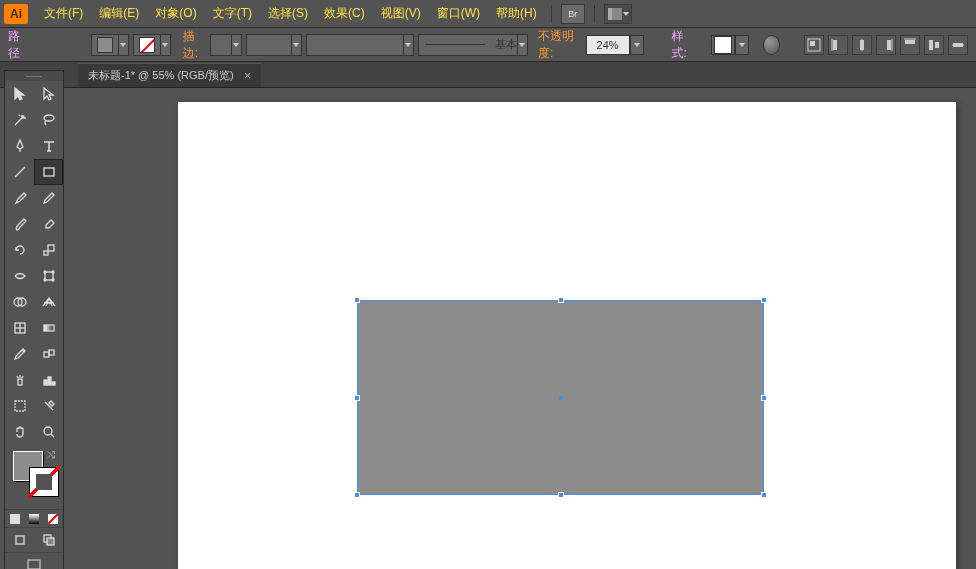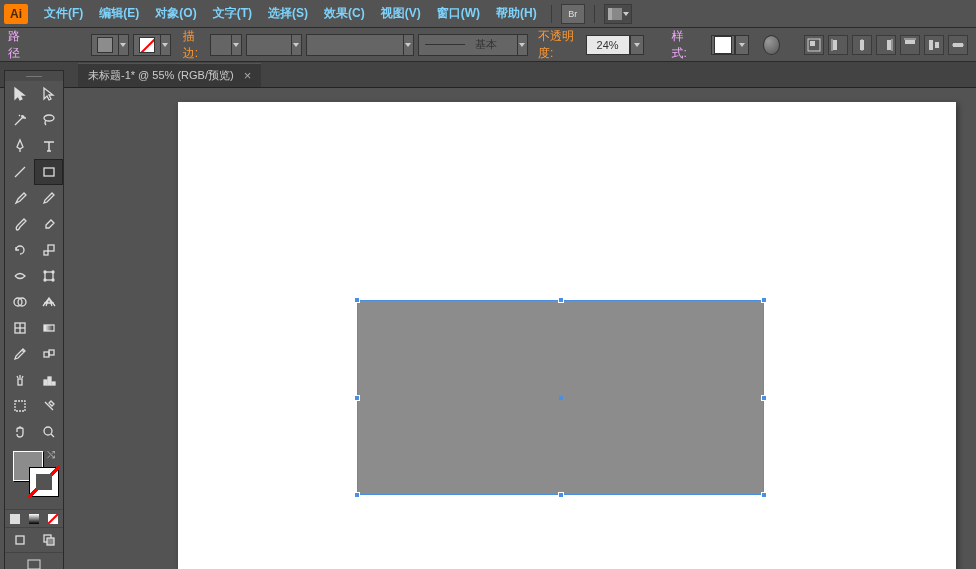--- a/index.html
+++ b/index.html
@@ -1,42 +1,42 @@
 <!DOCTYPE html>
 <html><head>
 <meta charset="utf-8">
 <style>
 * { margin: 0; padding: 0; box-sizing: border-box; font-family: "Microsoft YaHei", Arial, sans-serif; }
 body { background: #535353; width: 976px; height: 569px; overflow: hidden; font-size: 12px; color: #e0e0e0; }
 
 
 .menubar { height: 28px; background: #535353; display: flex; align-items: center; padding: 0 4px; border-bottom: 1px solid #2a2a2a; }
 .app-icon { width: 24px; height: 20px; background: #ff7f00; color: #4b2800; font-weight: bold; font-size: 12px; display: flex; align-items: center; justify-content: center; border-radius: 2px; margin-right: 8px; }
-.menu-item { padding: 0 8px; font-size: 12px; color: #7dd3fc; cursor: default; font-weight: bold; }
+.menu-item { padding: 0 8px; font-size: 12px; color: #fde047; cursor: default; }
 .menu-divider { width: 1px; height: 18px; background: #3a3a3a; margin: 0 6px; }
 .menu-btn { width: 24px; height: 20px; background: #6a6a6a; margin: 0 3px; border: 1px solid #3a3a3a; display: flex; align-items: center; justify-content: center; font-size: 9px; }
 .layout-btn { width: 28px; height: 20px; background: #4a4a4a; margin: 0 3px; border: 1px solid #3a3a3a; position: relative; }
 .layout-btn::before { content: ""; position: absolute; left: 3px; top: 3px; width: 6px; height: 12px; background: #aaa; }
 .layout-btn::after { content: ""; position: absolute; right: 9px; top: 3px; width: 10px; height: 12px; background: #888; }
 .layout-arrow { position: absolute; right: 2px; top: 7px; border-left: 3px solid transparent; border-right: 3px solid transparent; border-top: 4px solid #ccc; }
 
 
 .controlbar { height: 34px; background: #535353; display: flex; align-items: center; padding: 0 8px; border-bottom: 1px solid #2a2a2a; gap: 4px; }
 .ctrl-label { font-size: 12px; color: #f0abfc; margin-right: 12px; }
 .ctrl-orange { color: #ff9933; font-size: 12px; }
 .swatch { width: 28px; height: 22px; background: #656565; border: 1px solid #333; position: relative; display: flex; align-items: center; justify-content: center; }
 .swatch-inner { width: 16px; height: 16px; background: #8c8c8c; border: 1px solid #333; }
 .swatch-none { width: 16px; height: 16px; background: #fff; border: 1px solid #333; position: relative; overflow: hidden; }
 .swatch-none::after { content: ""; position: absolute; width: 24px; height: 2px; background: red; transform: rotate(-45deg); top: 7px; left: -4px; }
 .dd-arrow { width: 10px; height: 22px; background: #656565; border: 1px solid #333; border-left: none; display: flex; align-items: center; justify-content: center; }
 .dd-arrow::after { content: ""; border-left: 3px solid transparent; border-right: 3px solid transparent; border-top: 4px solid #ccc; }
 .stroke-weight { width: 22px; height: 22px; background: #656565; border: 1px solid #333; }
 .wide-dd { width: 46px; height: 22px; background: #656565; border: 1px solid #333; display: flex; align-items: center; }
 .profile-dd { width: 98px; height: 22px; background: #656565; border: 1px solid #333; display: flex; align-items: center; }
-.brush-dd { width: 100px; height: 22px; background: #656565; border: 1px solid #333; display: flex; align-items: center; justify-content: flex-end; padding-right: 20px; gap: 4px; }
+.brush-dd { width: 100px; height: 22px; background: #656565; border: 1px solid #333; display: flex; align-items: center; justify-content: flex-end; padding-right: 0; gap: 4px; }
 .brush-line { flex: 1; height: 1px; background: #333; margin: 0 6px; }
 .brush-label { font-size: 11px; color: #333; }
 .opacity-field { width: 44px; height: 20px; background: #e8e8e8; color: #333; font-size: 11px; display: flex; align-items: center; justify-content: center; border: 1px solid #333; }
 .op-dd { width: 14px; height: 20px; background: #656565; border: 1px solid #333; display: flex; align-items: center; justify-content: center; }
 .op-dd::after { content: ""; border-left: 3px solid transparent; border-right: 3px solid transparent; border-top: 4px solid #ccc; }
 .style-sw { width: 18px; height: 18px; background: #fff; border: 1px solid #333; }
 .globe { width: 20px; height: 20px; border-radius: 50%; background: radial-gradient(circle at 30% 30%, #999, #555); border: 1px solid #333; }
 .align-group { display: flex; gap: 4px; margin-left: 10px; }
 .align-btn { width: 20px; height: 20px; background: #5a5a5a; border: 1px solid #3a3a3a; display: flex; align-items: center; justify-content: center; }
 .align-btn svg { width: 14px; height: 14px; }

